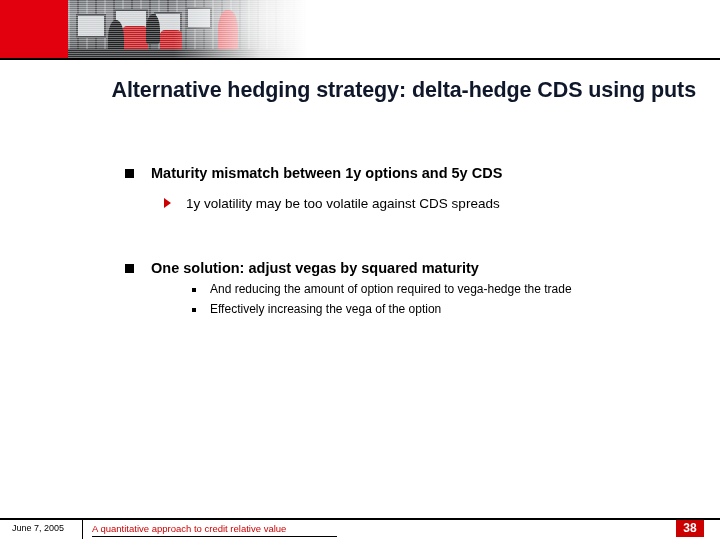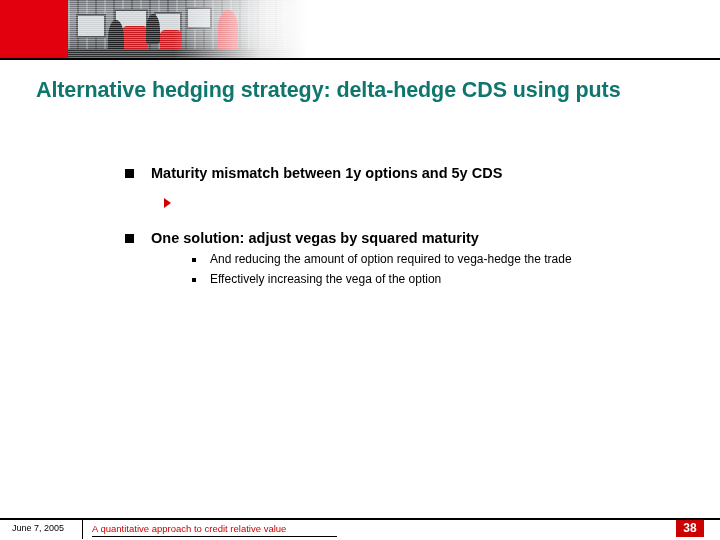--- a/index.html
+++ b/index.html
@@ -135,22 +135,22 @@
     height: 2px;
     background: #000000;
   }
 
   
   #slide-title {
     position: absolute;
     left: 36px;
     top: 78px;
     width: 660px;
-    text-align: left;
-    color: #0f766e;
+    text-align: right;
+    color: #0f172a;
     font-size: 21.5px;
     font-weight: bold;
     letter-spacing: -0.1px;
     white-space: nowrap;
   }
 
   
   #body-content {
     position: absolute;
     left: 0;
@@ -299,20 +299,21 @@
 
   <div id="body-content">
 
     <div id="group-one">
       <div class="lvl1">
         <span class="marker-sq"></span>
         <span>Maturity mismatch between 1y options and 5y CDS</span>
       </div>
       <div class="lvl2">
         <span class="marker-tri"></span>
+        <span>1y volatility may be too volatile against CDS spreads</span>
       </div>
     </div>
 
     <div id="group-two">
       <div class="lvl1">
         <span class="marker-sq"></span>
         <span>One solution: adjust vegas by squared maturity</span>
       </div>
       <div class="lvl3">
         <span class="marker-dot"></span>

